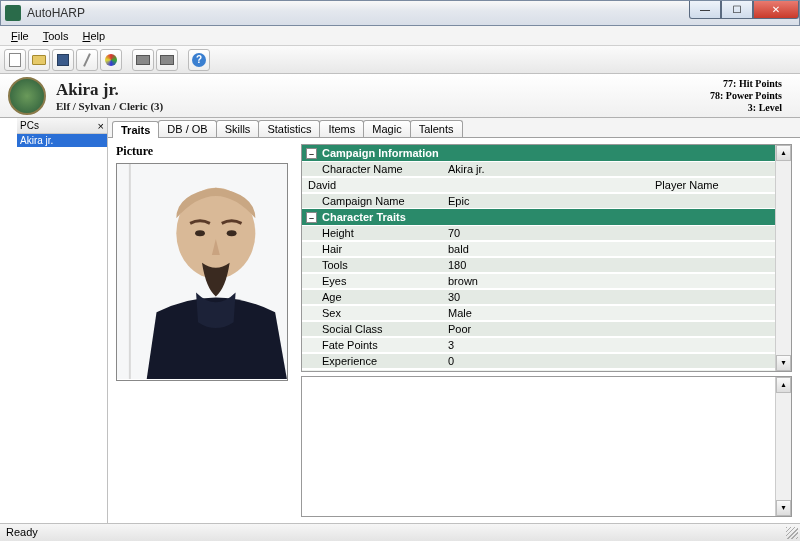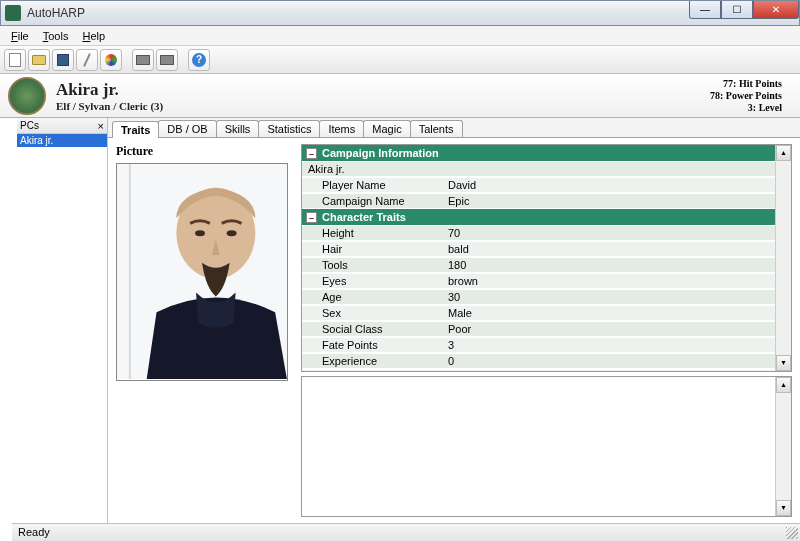--- a/index.html
+++ b/index.html
@@ -69,21 +69,21 @@
 .cell { padding: 1px 6px; }
 .cell.k { width: 140px; padding-left: 20px; }
 .cell.v { flex: 1; }
 .scrollbar-v { position: absolute; right: 0; top: 0; bottom: 0; width: 16px; background: #f0f0f0; border-left: 1px solid #ccc; }
 .sb-btn { height: 16px; background: linear-gradient(#fafafa,#ddd); border: 1px solid #bbb; font-size: 8px; text-align: center; line-height: 13px; }
 .sb-btn.bot { position: absolute; bottom: 0; left:0; right:0; }
 .desc-box { border: 1px solid #999; flex: 1; background: #fff; position: relative; }
 .desc-box .scrollbar-v { top:0; }
 
 
-.status { position: absolute; left:12px; right:0; bottom:0; height: 18px; background: linear-gradient(#f6f6f6,#e4e4e4); border-top: 1px solid #c0c0c0; font-size: 11px; padding: 2px 6px; }
+.status { position: absolute; left:0; right:0; bottom:0; height: 18px; background: linear-gradient(#f6f6f6,#e4e4e4); border-top: 1px solid #c0c0c0; font-size: 11px; padding: 2px 6px; }
 .resize-grip { position:absolute; right:2px; bottom:2px; width:12px; height:12px; background: repeating-linear-gradient(135deg,#aaa 0 1px,transparent 1px 3px); }
 </style>
 </head>
 <body>
 
 <div class="titlebar">
   <div class="app-icon"></div>
   <div class="title-text">AutoHARP</div>
   <div class="win-controls">
     <div class="win-btn win-min">—</div>
@@ -183,25 +183,26 @@
         </div>
 
         <div class="prop-col">
           <div class="prop-grid">
             <div class="grid-wrap" id="grid-rows">
                 <div class="grouphdr">
                   <span class="grp-toggle">–</span>
                   <span>Campaign Information</span>
                 </div>
                 <div class="row">
+                  <div class="cell k">Character Name</div>
                   <div class="cell v">Akira jr.</div>
                 </div>
                 <div class="row">
+                  <div class="cell v">David</div>
                   <div class="cell k">Player Name</div>
-                  <div class="cell v">David</div>
                 </div>
                 <div class="row">
                   <div class="cell k">Campaign Name</div>
                   <div class="cell v">Epic</div>
                 </div>
                 <div class="grouphdr">
                   <span class="grp-toggle">–</span>
                   <span>Character Traits</span>
                 </div>
                 <div class="row">

